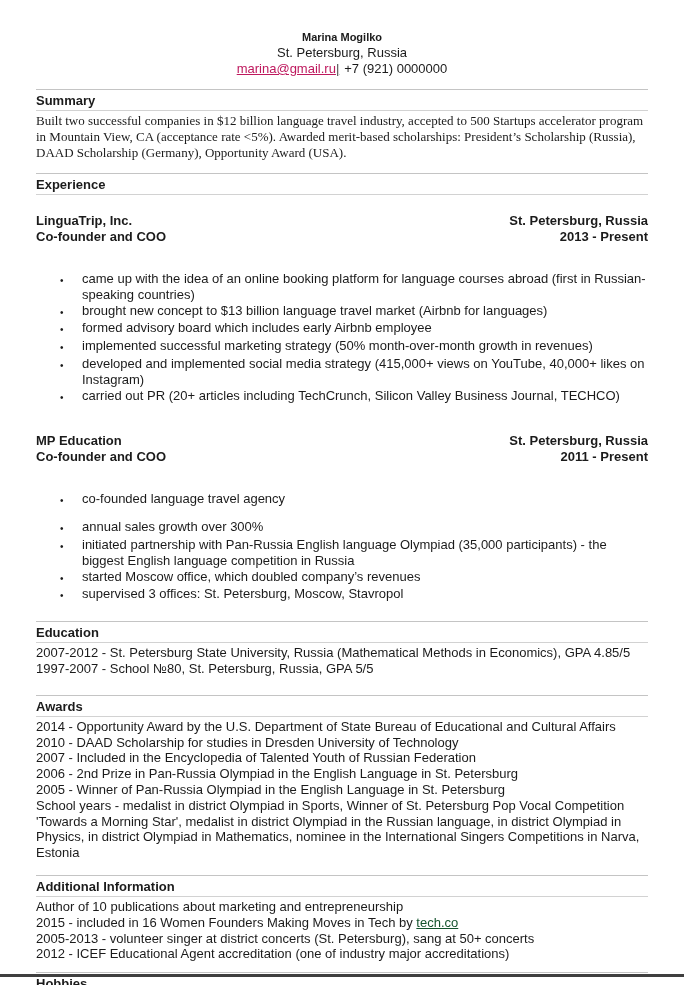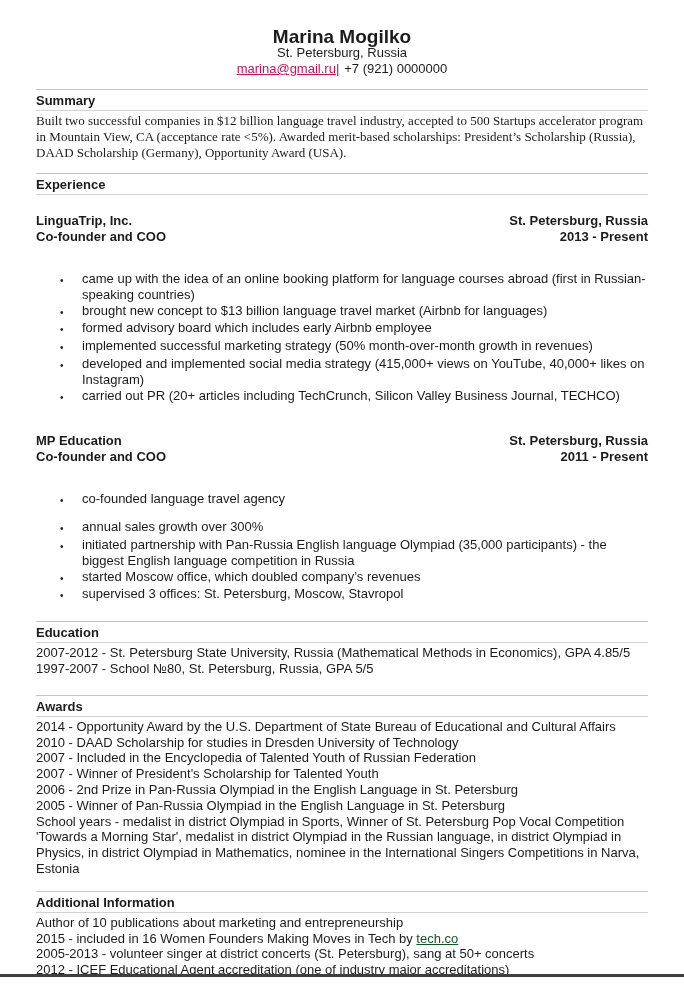--- a/index.html
+++ b/index.html
@@ -14,21 +14,21 @@
     background:#ffffff;
     color:var(--text);
     font-family:"Liberation Sans","DejaVu Sans",sans-serif;
     font-size:13px;
     position:relative;
     overflow:hidden;
   }
   .page{padding:29px 36px 0;}
   
   .header{text-align:center;}
-  .person-name{font-weight:700;font-size:19px;line-height:16px;}
+  .person-name{font-weight:700;font-size:11px;line-height:16px;}
   .person-location{line-height:15px;}
   .contact{line-height:15px;margin-top:1px;}
   .email{color:#be185d;text-decoration:underline;cursor:pointer;}
   .contact-sep{color:#4a4a4a;text-decoration:underline;}
   .phone{margin-left:5px;}
   
   .sec-title{
     font-weight:700;
     border-top:1px solid var(--rule);
     border-bottom:1px solid var(--rule2);
@@ -167,21 +167,20 @@
       <div class="plain-line">1997-2007 - School №80, St. Petersburg, Russia, GPA 5/5</div>
     </div>
   </div>
 
   <div id="sec-awards">
     <div class="sec-title">Awards</div>
     <div class="after-title">
       <div class="plain-line">2014 - Opportunity Award by the U.S. Department of State Bureau of Educational and Cultural Affairs</div>
       <div class="plain-line">2010 - DAAD Scholarship for studies in Dresden University of Technology</div>
       <div class="plain-line">2007 - Included in the Encyclopedia of Talented Youth of Russian Federation</div>
-      <div class="plain-line">2007 - Winner of President's Scholarship for Talented Youth</div>
       <div class="plain-line">2006 - 2nd Prize in Pan-Russia Olympiad in the English Language in St. Petersburg</div>
       <div class="plain-line">2005 - Winner of Pan-Russia Olympiad in the English Language in St. Petersburg</div>
       <div class="plain-line">School years - medalist in district Olympiad in Sports, Winner of St. Petersburg Pop Vocal Competition 'Towards a Morning Star', medalist in district Olympiad in the Russian language, in district Olympiad in Physics,  in district Olympiad in Mathematics, nominee in the International Singers Competitions in Narva, Estonia</div>
     </div>
   </div>
 
   <div id="sec-additional">
     <div class="sec-title">Additional Information</div>
     <div class="after-title">
       <div class="plain-line">Author of 10 publications about marketing and entrepreneurship</div>

